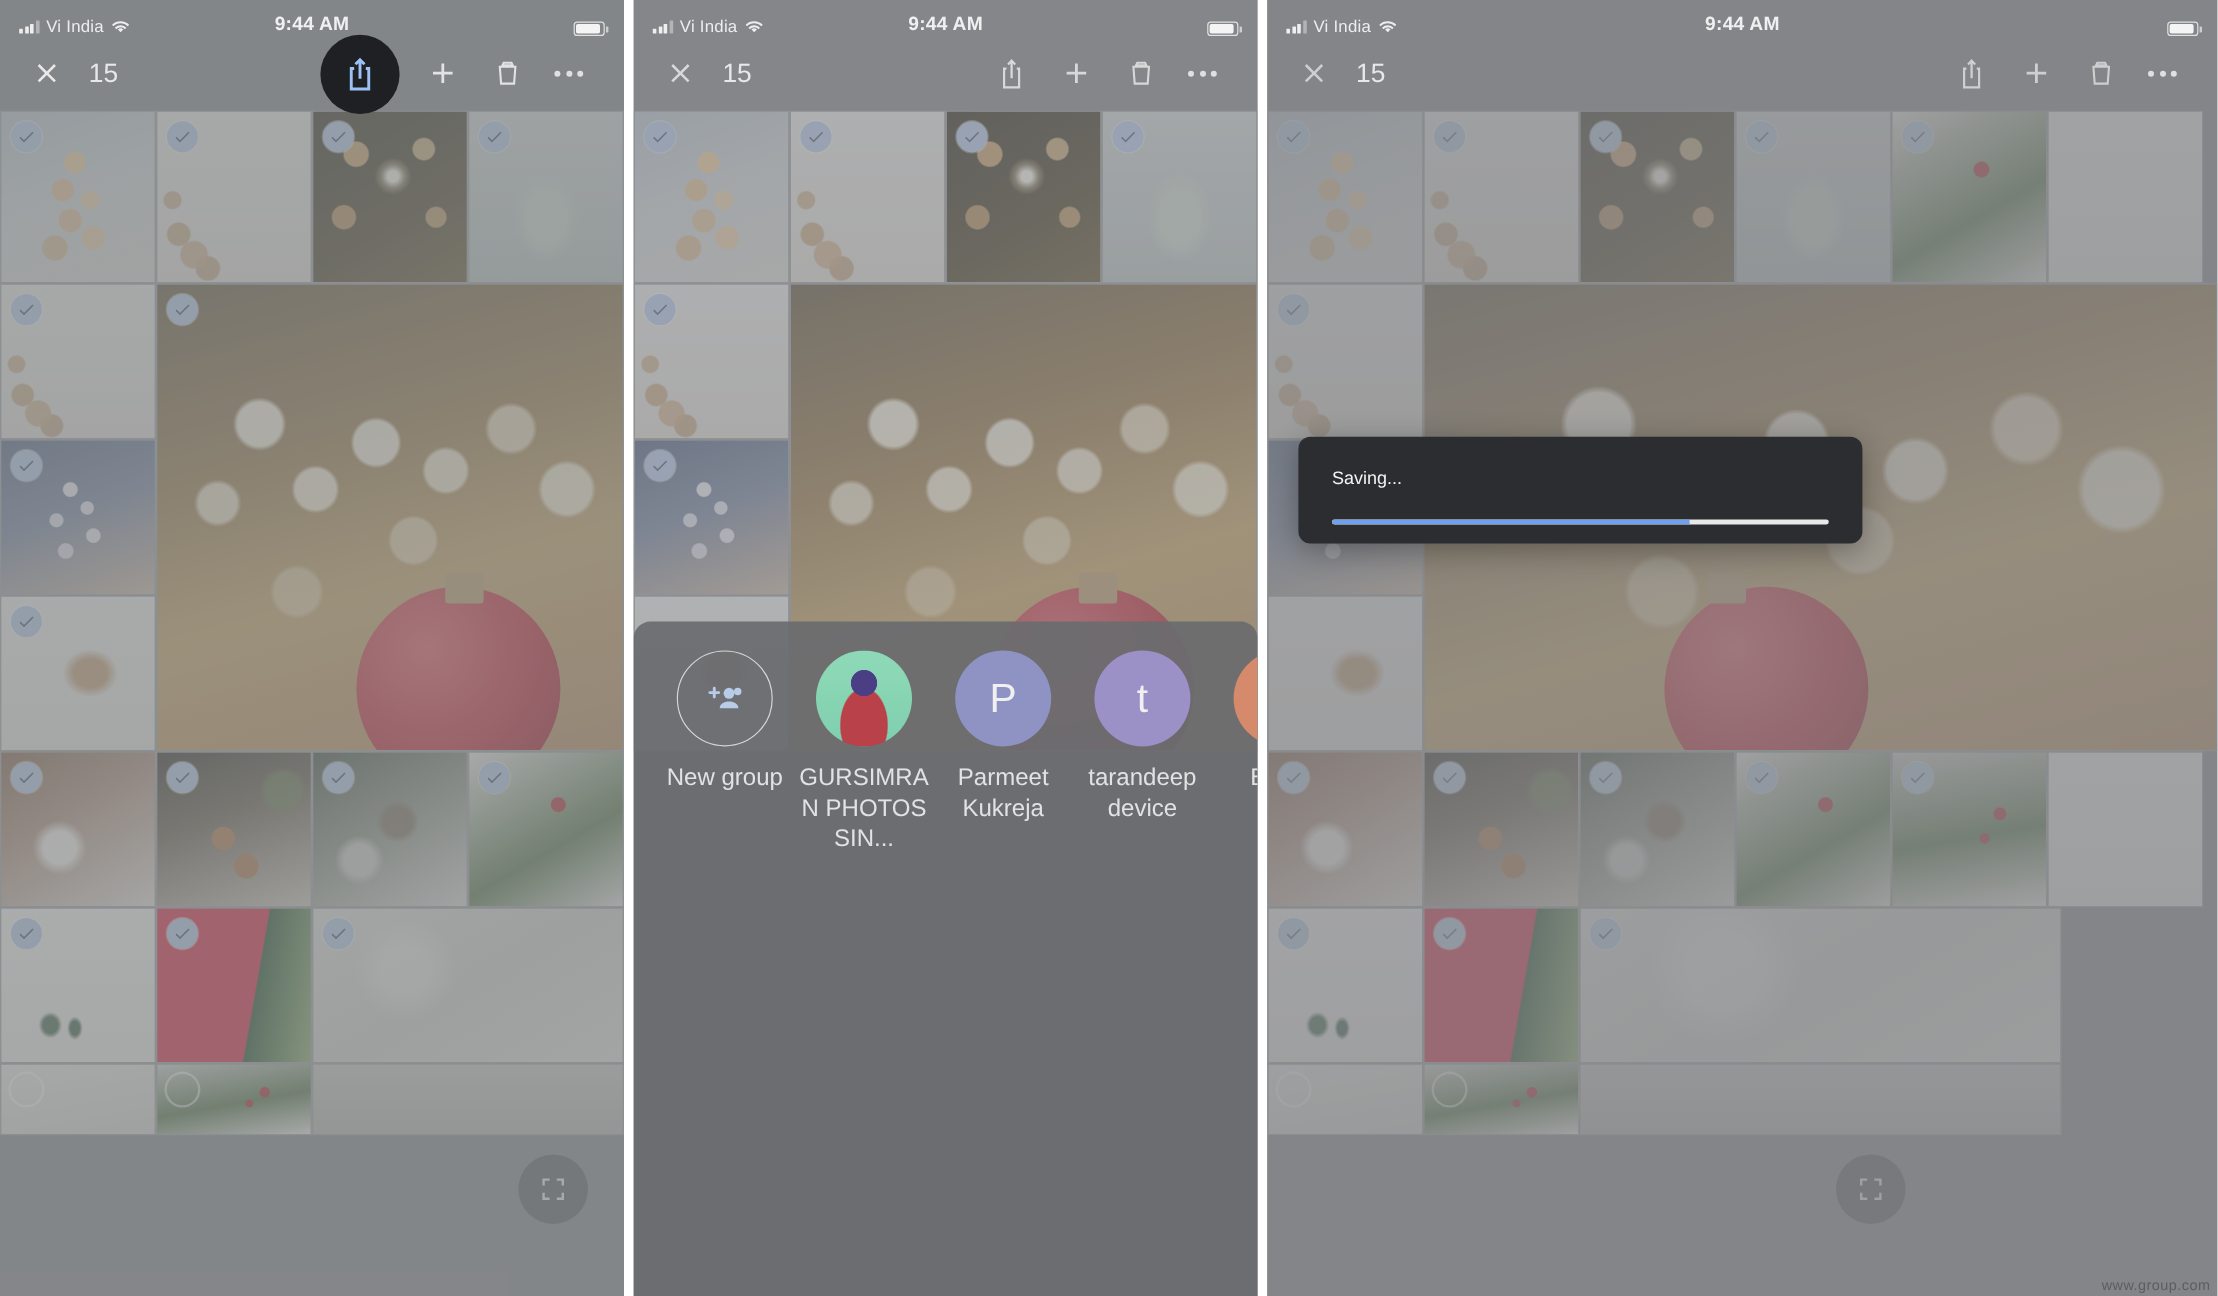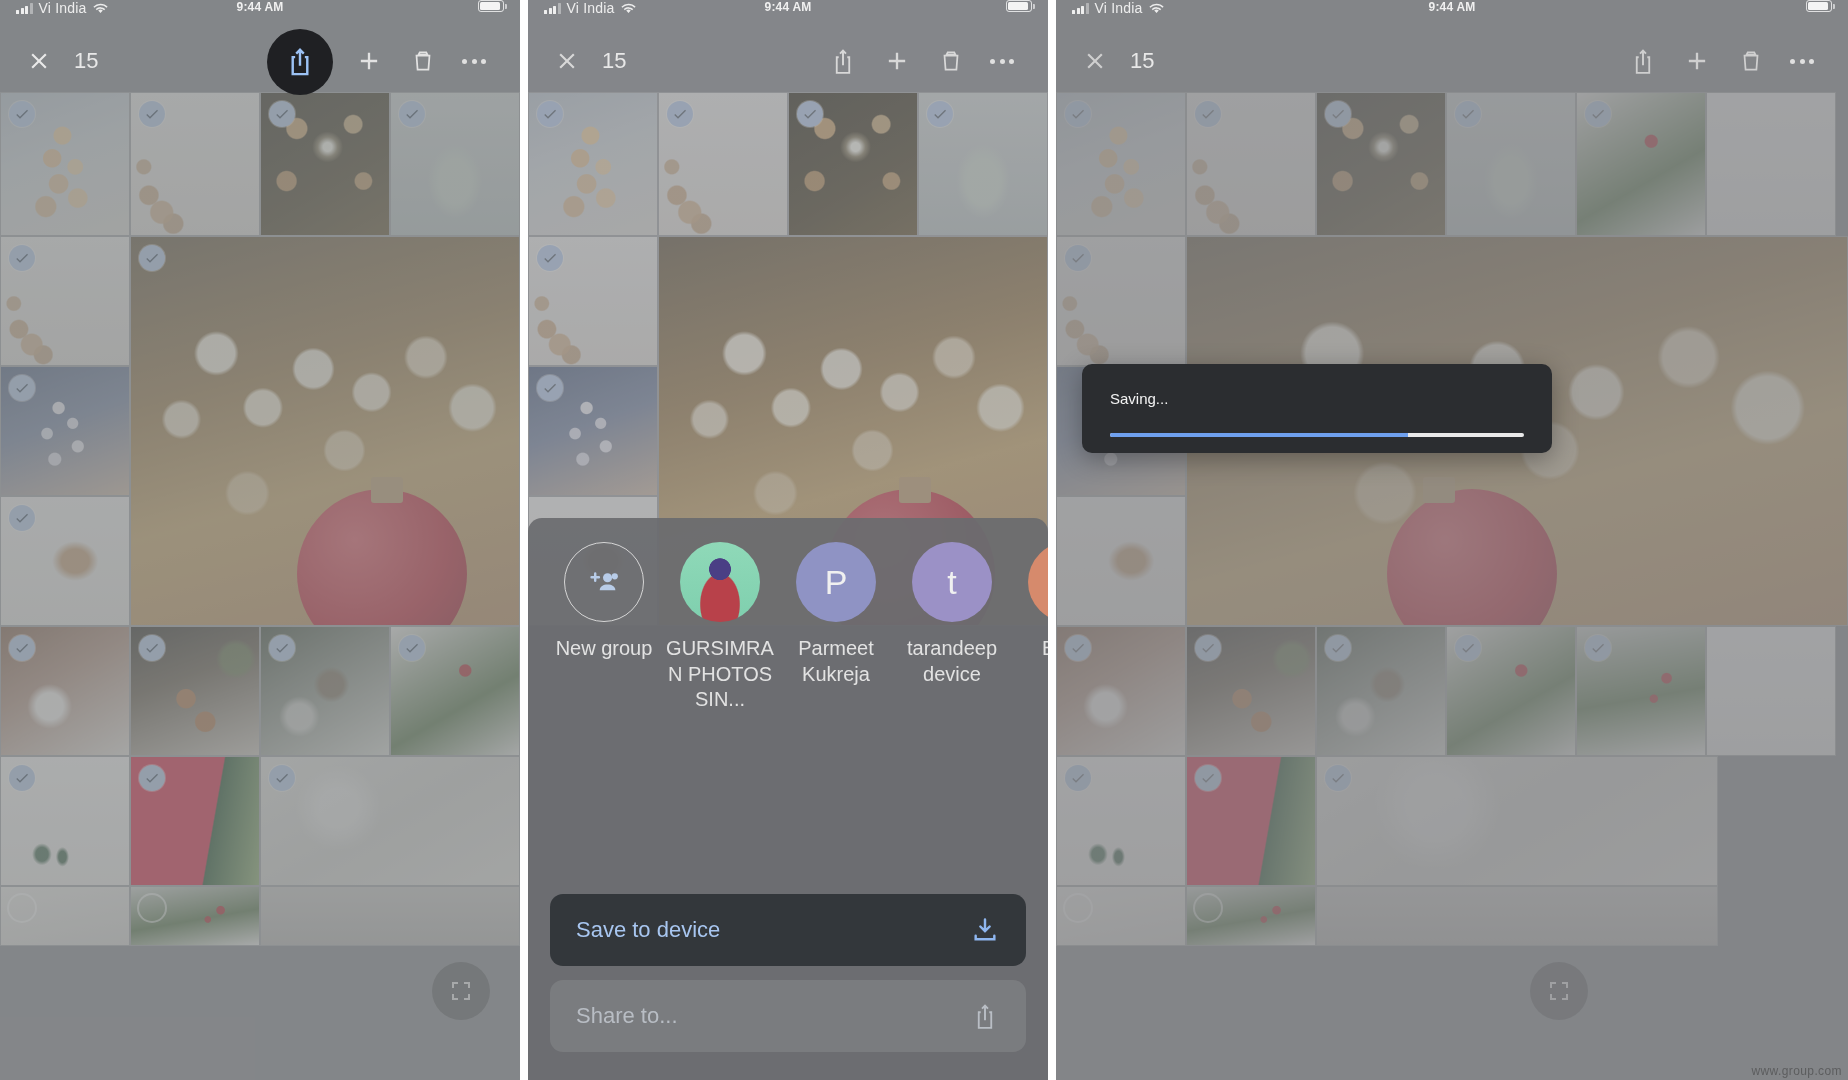--- a/index.html
+++ b/index.html
@@ -29,37 +29,37 @@
     pointer-events: none;
     z-index: 40;
   }
   .phone.p3 .dim { background: rgba(128,130,133,0.70); }
   .phone.p2 .dim { background: rgba(128,130,133,0.55); }
 
   
   .statusbar {
     position: relative; z-index: 50;
     height: 30px;
-    display: flex; align-items: flex-start;
+    display: flex; align-items: flex-end;
     padding: 0 16px;
     color: #f2f2f2;
     font-size: 14px;
     letter-spacing: .2px;
   }
   .sb-left { display: flex; align-items: center; gap: 6px; }
   .bars { display: flex; align-items: flex-end; gap: 1.5px; height: 11px; }
   .bars i { display:block; width: 3px; background: #efefef; border-radius: .5px; }
   .bars i:nth-child(1){ height: 4px; }
   .bars i:nth-child(2){ height: 6px; }
   .bars i:nth-child(3){ height: 8px; }
   .bars i:nth-child(4){ height: 11px; background: rgba(255,255,255,.38); }
   .carrier { font-size: 14px; color:#ededed; }
   .wifi { width: 15px; height: 11px; position: relative; }
   .wifi svg { display:block; }
-  .sb-center { position: absolute; left:0; right:0; text-align:center; font-size: 12px; font-weight: 600; color:#f0f0f0; pointer-events:none;}
+  .sb-center { position: absolute; left:0; right:0; text-align:center; font-size: 16px; font-weight: 600; color:#f0f0f0; pointer-events:none;}
   .sb-right { margin-left: auto; display:flex; align-items:center; }
   .battery {
     width: 26px; height: 12px; border: 1.4px solid rgba(255,255,255,.75);
     border-radius: 3px; position: relative; padding: 1.2px;
   }
   .battery::after{
     content:""; position:absolute; right:-3.5px; top:3px; width:2px; height:5px;
     background: rgba(255,255,255,.6); border-radius: 0 1px 1px 0;
   }
   .battery span{ display:block; height:100%; width:92%; background:#f4f4f4; border-radius:1.5px;}
@@ -664,40 +664,20 @@
         </div>
 
         <div class="contact">
           <div class="av" style="background:#d68a6c;">
             
           </div>
           <div class="cname">Boxer</div>
         </div>
       </div>
 
-      <div class="sheet-actions">
-        <div class="act primary">
-          <span class="act-label">Save to device</span>
-          <span class="act-ic">
-            <svg viewBox="0 0 24 24" width="28" height="28">
-                <path d="M12 3v10m0 0 4-4m-4 4-4-4" stroke="#8fb6ef" stroke-width="2.1" fill="none" stroke-linecap="round" stroke-linejoin="round"></path>
-                <path d="M4 17v3h16v-3" stroke="#8fb6ef" stroke-width="2.1" fill="none" stroke-linecap="round"></path>
-              </svg>
-          </span>
-        </div>
-        <div class="act secondary">
-          <span class="act-label">Share to...</span>
-          <span class="act-ic">
-            <svg viewBox="0 0 24 26" width="26" height="28">
-                <path d="M8 9.5H6.2V24h11.6V9.5H16" fill="none" stroke="#b9bec5" stroke-width="1.7"></path>
-                <path d="M12 2 8.6 5.6l1.2 1.2 1.3-1.3V17h1.8V5.5l1.3 1.3 1.2-1.2z" fill="#b9bec5"></path>
-              </svg>
-          </span>
-        </div>
-      </div>
     </div>
 
     <div class="dim"></div>
   </div>
 
   <div class="phone p3">
 
     <div class="statusbar">
       <div class="sb-left">
         <span class="bars">

